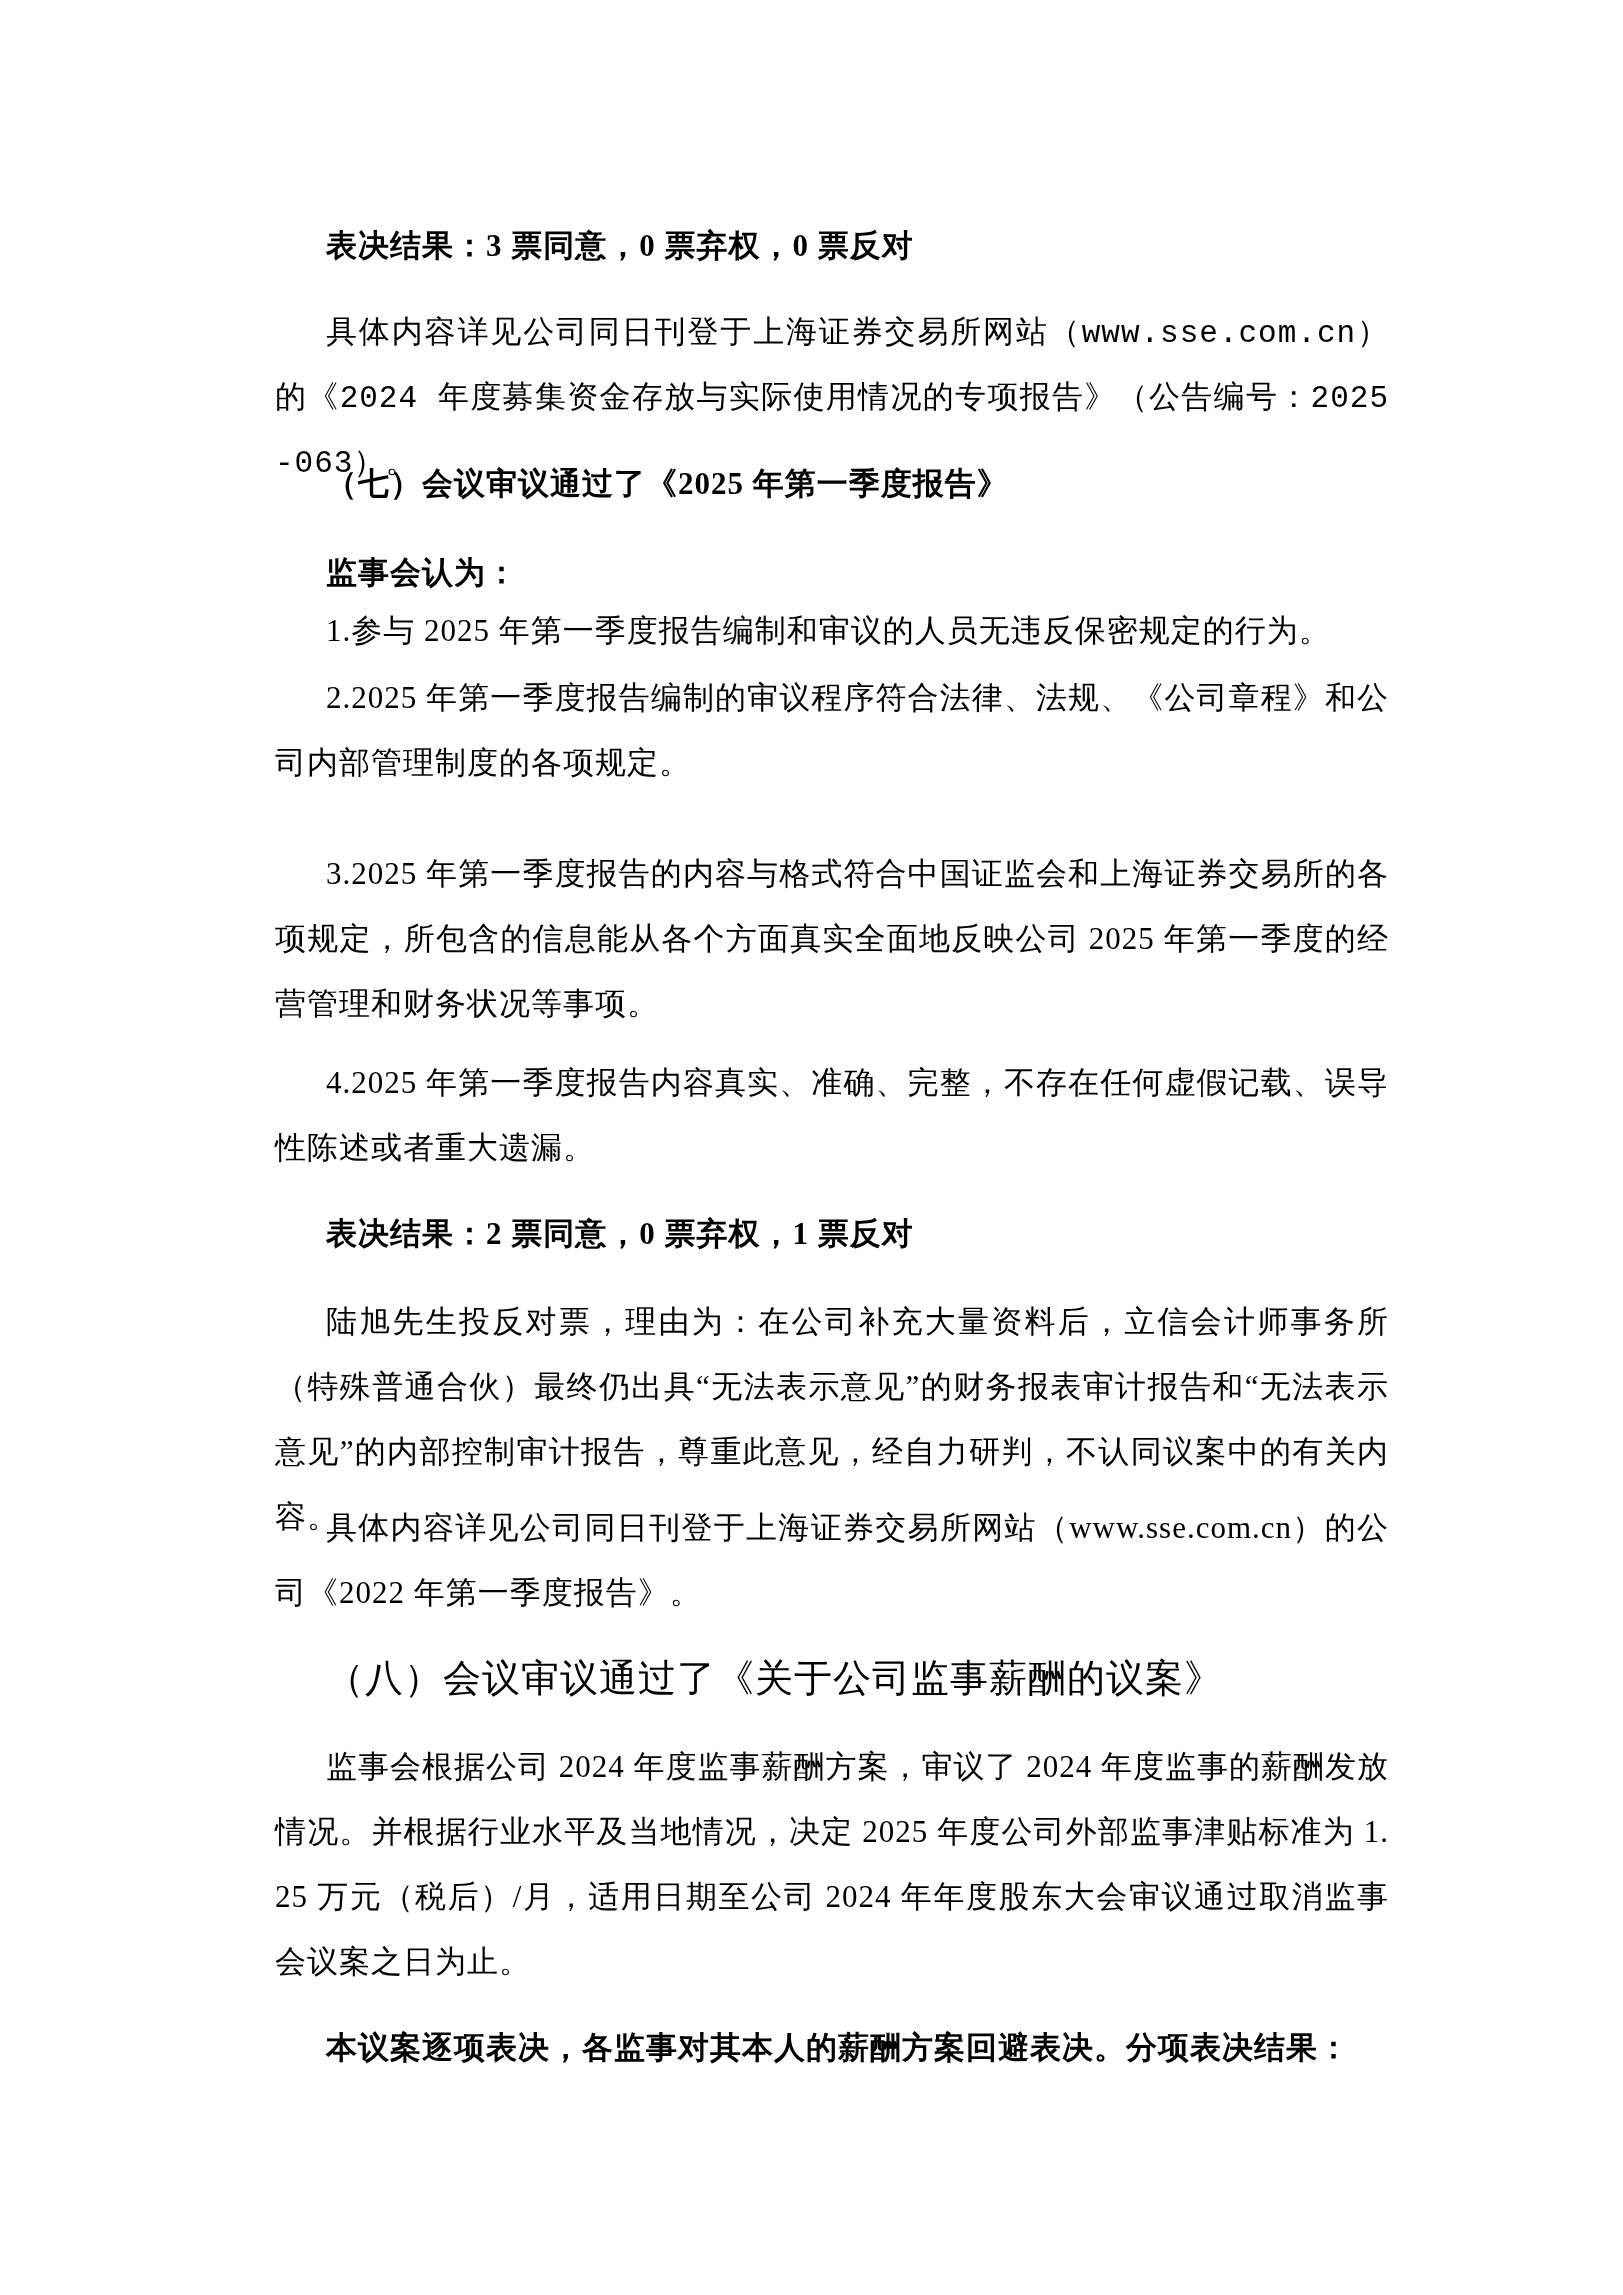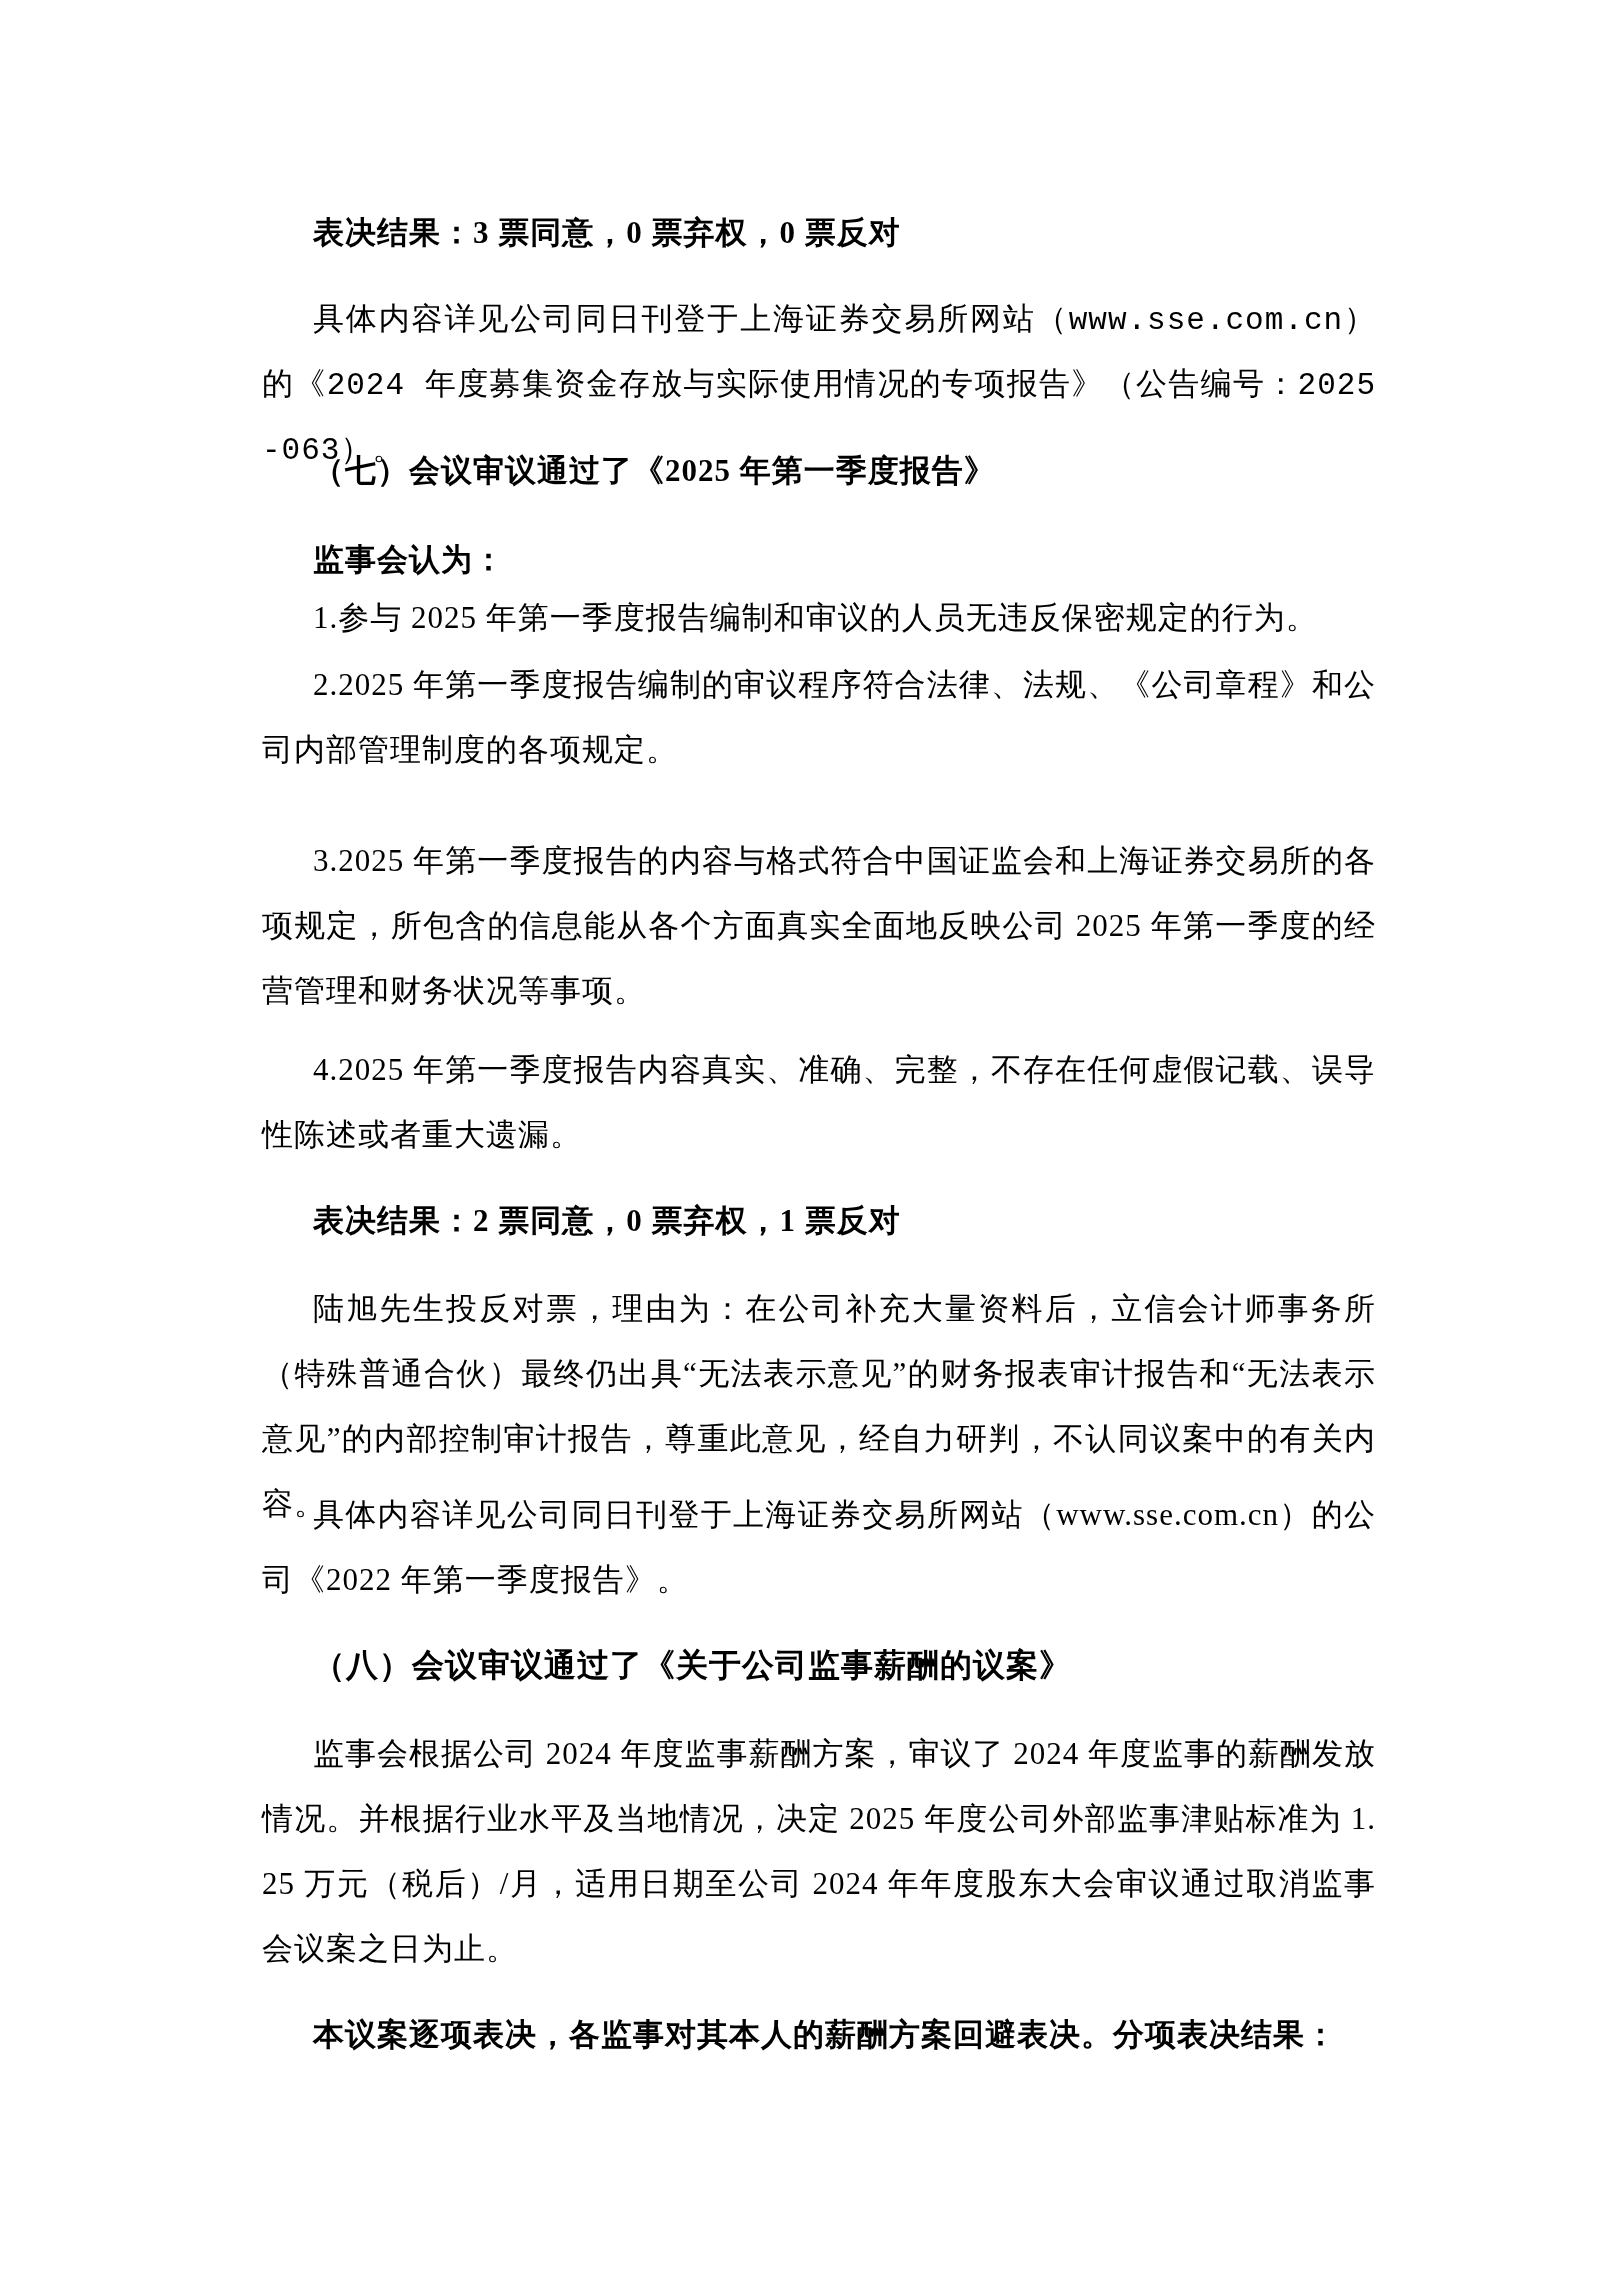--- a/index.html
+++ b/index.html
@@ -23,28 +23,28 @@
     }
     .para {
       position: absolute;
       left: 0;
       width: 1114px;
       font-size: 31px;
       line-height: 65px;
       text-align: justify;
       text-align-last: left;
       letter-spacing: 1px;
-      margin: 0;
+      margin: 13px;
       white-space: normal;
       word-break: break-all;
     }
     .indent { text-indent: 51px; }
     .bold { font-weight: bold; }
     .heading { font-weight: bold; }
-    .heading-medium { font-weight: bold; font-family: "DejaVu Sans", "Liberation Sans", sans-serif; font-size: 32px; }
+    .heading-medium { font-weight: normal; font-family: "DejaVu Sans", "Liberation Sans", sans-serif; font-size: 38px; }
   </style>
 </head>
 <body>
 
 <div class="page">
 
   <p class="para indent bold" style="top:200px;">表决结果：3 票同意，0 票弃权，0 票反对</p>
 
   <p class="para indent" style="top:288px;font-family:Liberation Mono, monospace;">具体内容详见公司同日刊登于上海证券交易所网站（www.sse.com.cn）的《2024 年度募集资金存放与实际使用情况的专项报告》（公告编号：2025-063）。</p>
 

